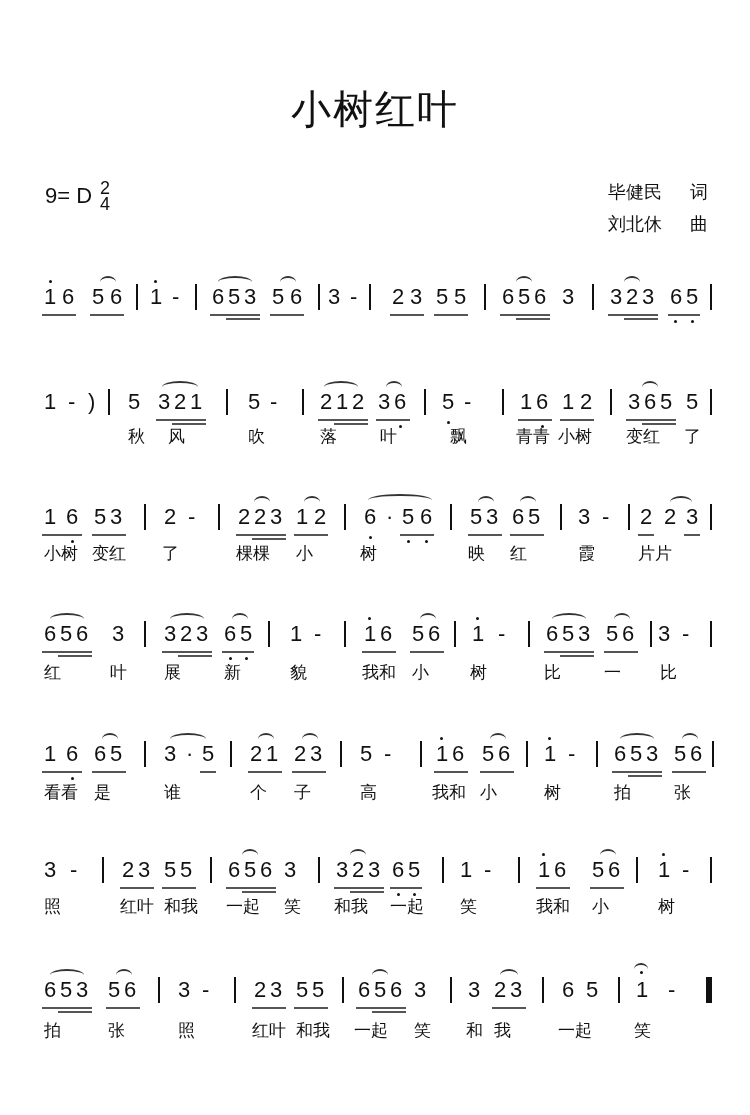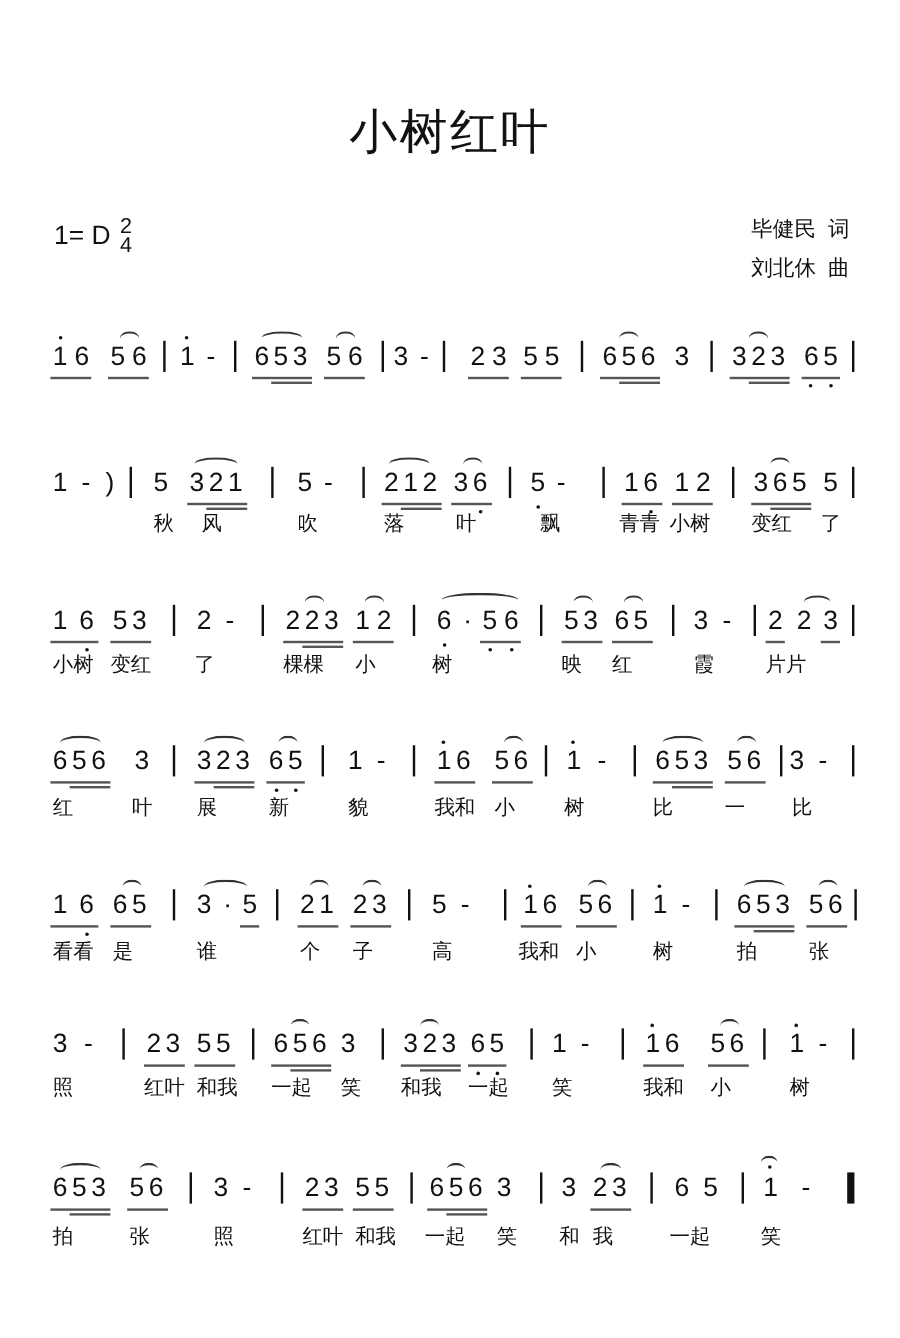--- a/index.html
+++ b/index.html
@@ -9,41 +9,41 @@
     }
     .title {
       position: absolute; top: 82px; left: 0; width: 750px; text-align: center;
       font-family: "DejaVu Sans", sans-serif; font-size: 40px; letter-spacing: 2px; color: #111;
     }
     .key {
       position: absolute; top: 180px; left: 45px; font-size: 22px; display: flex; align-items: center;
     }
     .key .ts { display: inline-flex; flex-direction: column; align-items: center; margin-left: 8px; line-height: 16px; font-size: 18px; }
     .credits { position: absolute; right: 42px; top: 176px; font-family: "DejaVu Sans", sans-serif; font-size: 18px; line-height: 32px; text-align: right; }
-    .credits .row span { margin-left: 10px; text-align: right; }
+    .credits .row span { margin-left: 28px; text-align: right; }
 
     .line { position: absolute; left: 40px; width: 680px; height: 80px; }
     .notes { position: absolute; top: 0; left: 0; width: 100%; height: 48px; }
     .lyrics { position: absolute; top: 58px; left: 0; width: 100%; height: 24px;
       font-family: "DejaVu Sans", sans-serif; font-size: 17px; }
     .n { position: absolute; top: 14px; font-size: 22px; line-height: 26px; }
     .bar { position: absolute; top: 14px; width: 2px; height: 26px; background: #111; }
     .bar.end { width: 6px; }
     .ul { position: absolute; height: 2px; background: #555; }
     .dot { position: absolute; width: 3px; height: 3px; background: #111; border-radius: 50%; }
     .arc { position: absolute; height: 10px; border-top: 2px solid #333; border-radius: 50% 50% 0 0; }
     .ly { position: absolute; top: 0; }
   </style>
 </head>
 <body>
 
 <div class="title">小树红叶</div>
 
 <div class="key">
-  <span>1= D</span>
+  <span>9= D</span>
   <span class="ts">
     <span>2</span>
     <span>4</span>
   </span>
 </div>
 
 <div class="credits">
   <div class="row">
     <span>毕健民</span><span>词</span>
   </div>

